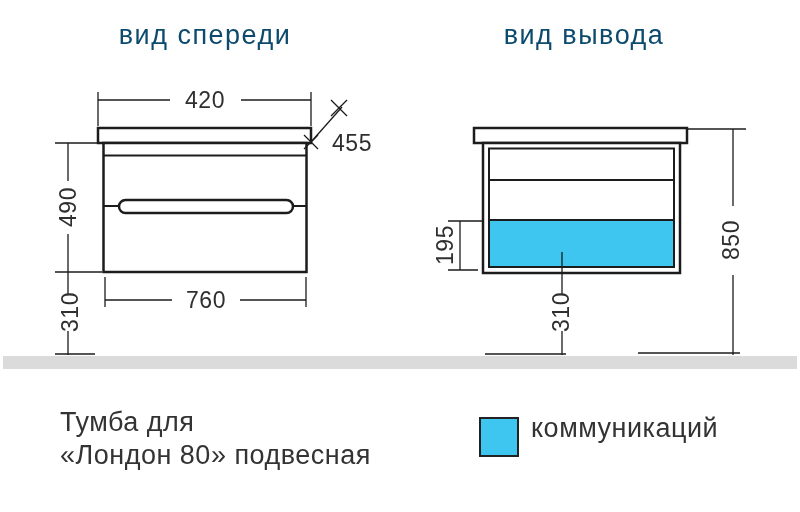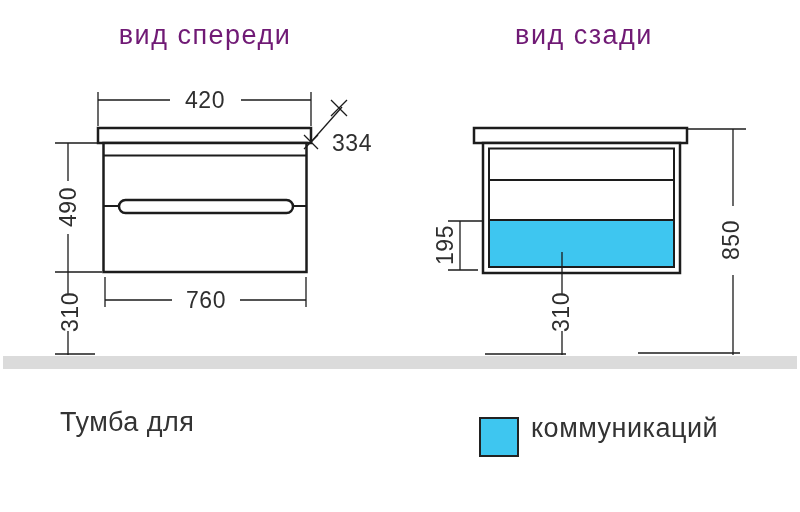--- a/index.html
+++ b/index.html
@@ -20,21 +20,21 @@
   svg .s25{stroke-width:2.5;}
   svg .s20{stroke-width:2;}
   svg .s13{stroke-width:1.3;}
   svg .wfill{fill:#ffffff;}
   svg .cyan-fill{fill:var(--accent-cyan);}
   svg .floor{fill:var(--floor-gray);stroke:none;}
   .lbl{
     position:absolute;display:flex;align-items:center;justify-content:center;
     color:var(--text);white-space:nowrap;
   }
-  .view-title{font-size:27px;letter-spacing:1.5px;color:#701a75;}
+  .view-title{font-size:27px;letter-spacing:1.5px;color:#0c4a6e;}
   .dim{font-size:23px;letter-spacing:0.5px;color:#2f2f2f;}
   .vlabel{transform:rotate(-90deg);}
   .caption{
     position:absolute;left:60px;top:406px;width:352px;
     font-size:27px;line-height:33px;letter-spacing:0.5px;
   }
   .legend-swatch{
     position:absolute;left:479px;top:417px;width:36px;height:36px;
     background:var(--accent-cyan);border:2px solid #222222;
   }
@@ -91,34 +91,35 @@
       <path class="ln s13" d="M562,252 V295 M562,331 V355"></path>
       <path class="ln s13" d="M485,354 H566"></path>
 
       <path class="ln s13" d="M688,129 H746"></path>
       <path class="ln s13" d="M733,129 V206 M733,275 V355"></path>
       <path class="ln s13" d="M638,353 H740"></path>
     </g>
   </svg>
 
   <div class="lbl view-title" style="left:105px;top:20px;width:200px;height:30px;">вид спереди</div>
-  <div class="lbl view-title" style="left:484px;top:20px;width:200px;height:30px;">вид сзади</div>
+  <div class="lbl view-title" style="left:484px;top:20px;width:200px;height:30px;">вид вывода</div>
 
   <div class="lbl dim" style="left:175px;top:88px;width:60px;height:24px;">420</div>
-  <div class="lbl dim" style="left:328px;top:131px;width:48px;height:24px;">334</div>
+  <div class="lbl dim" style="left:328px;top:131px;width:48px;height:24px;">455</div>
   <div class="lbl dim vlabel" style="left:38px;top:192px;width:60px;height:30px;">490</div>
   <div class="lbl dim vlabel" style="left:40px;top:297px;width:60px;height:30px;">310</div>
   <div class="lbl dim" style="left:176px;top:288px;width:60px;height:24px;">760</div>
 
   <div class="lbl dim vlabel" style="left:415px;top:230px;width:60px;height:30px;">195</div>
   <div class="lbl dim vlabel" style="left:531px;top:297px;width:60px;height:30px;">310</div>
   <div class="lbl dim vlabel" style="left:701px;top:225px;width:60px;height:30px;">850</div>
 
   <div class="caption">
     <div>Тумба для</div>
+    <div>«Лондон 80» подвесная</div>
   </div>
 
   <div class="legend-swatch"></div>
   <div class="legend-text">
     <div>коммуникаций</div>
   </div>
 
 </div>
 
 </body></html>

